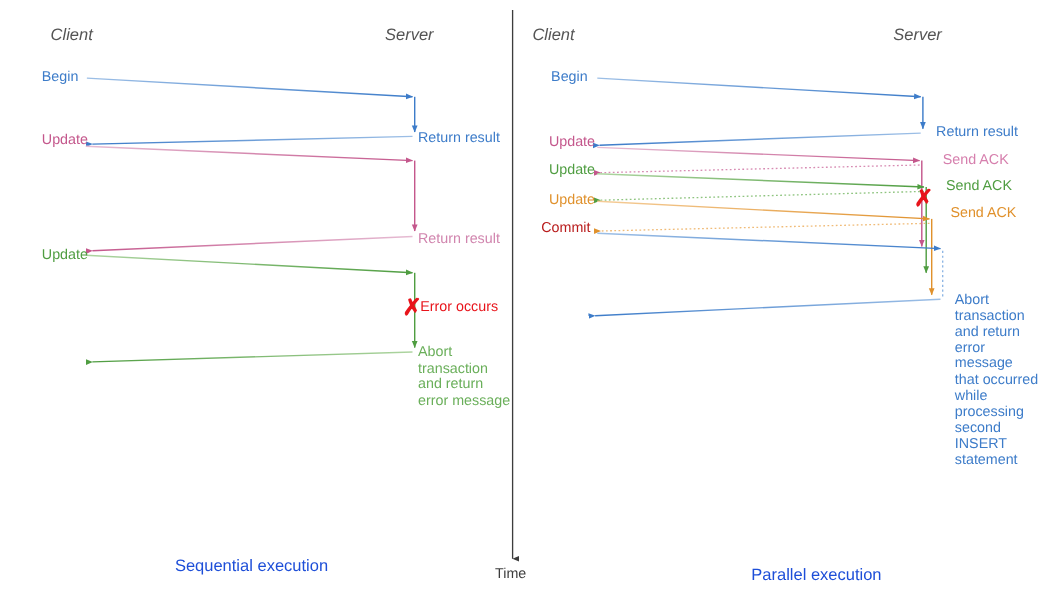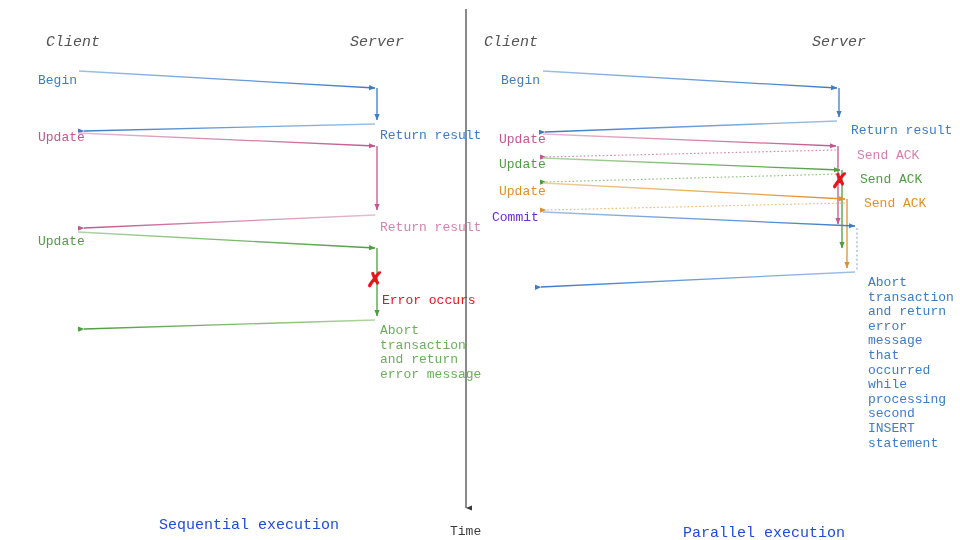--- a/index.html
+++ b/index.html
@@ -17,26 +17,25 @@
   }
   svg.layer {
     position: absolute;
     left: 0;
     top: 0;
     width: 960px;
     height: 540px;
   }
   .lbl {
     position: absolute;
-    font-family: Liberation Mono, monospace;
+    font-family: Liberation Sans, sans-serif;
     font-size: 13px;
     line-height: 14.5px;
     white-space: pre;
     letter-spacing: 0px;
-    margin-top: 11px;
   }
   .actor {
     font-style: italic;
     font-size: 15px;
     color: #555555;
   }
   .caption {
     font-size: 15px;
     color: #1d4ed8;
   }
@@ -184,21 +183,21 @@
 
   <div class="lbl" style="left:38px; top:63px; color:#3d7cc9;">Begin</div>
   <div class="lbl" style="left:380px; top:118px; color:#3d7cc9;">Return result</div>
 
   <div class="lbl" style="left:38px; top:120px; color:#c4578c;">Update</div>
   <div class="lbl" style="left:380px; top:210px; color:#d185ae;">Return result</div>
 
   <div class="lbl" style="left:38px; top:224px; color:#4f9d41;">Update</div>
 
   <div class="xmark" style="left:366px; top:269px;">✗</div>
-  <div class="lbl" style="left:382px; top:283px; color:#e8141b;">Error occurs</div>
+  <div class="lbl" style="left:382px; top:272px; color:#e8141b;">Error occurs</div>
 
   <div class="lbl multiline" style="left:380px; top:313px; color:#6aaf5a;">Abort
 transaction
 and return
 error message</div>
 
   <div class="lbl caption" style="left:159px; top:508px;">Sequential execution</div>
 
   <div class="lbl actor" style="left:484px; top:25px;">Client</div>
   <div class="lbl actor" style="left:812px; top:25px;">Server</div>
@@ -208,21 +207,21 @@
 
   <div class="lbl" style="left:499px; top:122px; color:#c4578c;">Update</div>
   <div class="lbl" style="left:857px; top:138px; color:#d67fad;">Send ACK</div>
 
   <div class="lbl" style="left:499px; top:147px; color:#4f9d41;">Update</div>
   <div class="lbl" style="left:860px; top:162px; color:#4f9d41;">Send ACK</div>
 
   <div class="lbl" style="left:499px; top:174px; color:#e0912c;">Update</div>
   <div class="lbl" style="left:864px; top:186px; color:#e0912c;">Send ACK</div>
 
-  <div class="lbl" style="left:492px; top:200px; color:#6d28d9;">Commit</div>
+  <div class="lbl" style="left:492px; top:200px; color:#b91c1c;">Commit</div>
 
   <div class="xmark" style="left:831px; top:170px;">✗</div>
 
   <div class="lbl multiline" style="left:868px; top:265px; color:#3d7cc9; width:82px;">Abort
 transaction
 and return
 error message
 that occurred
 while
 processing

